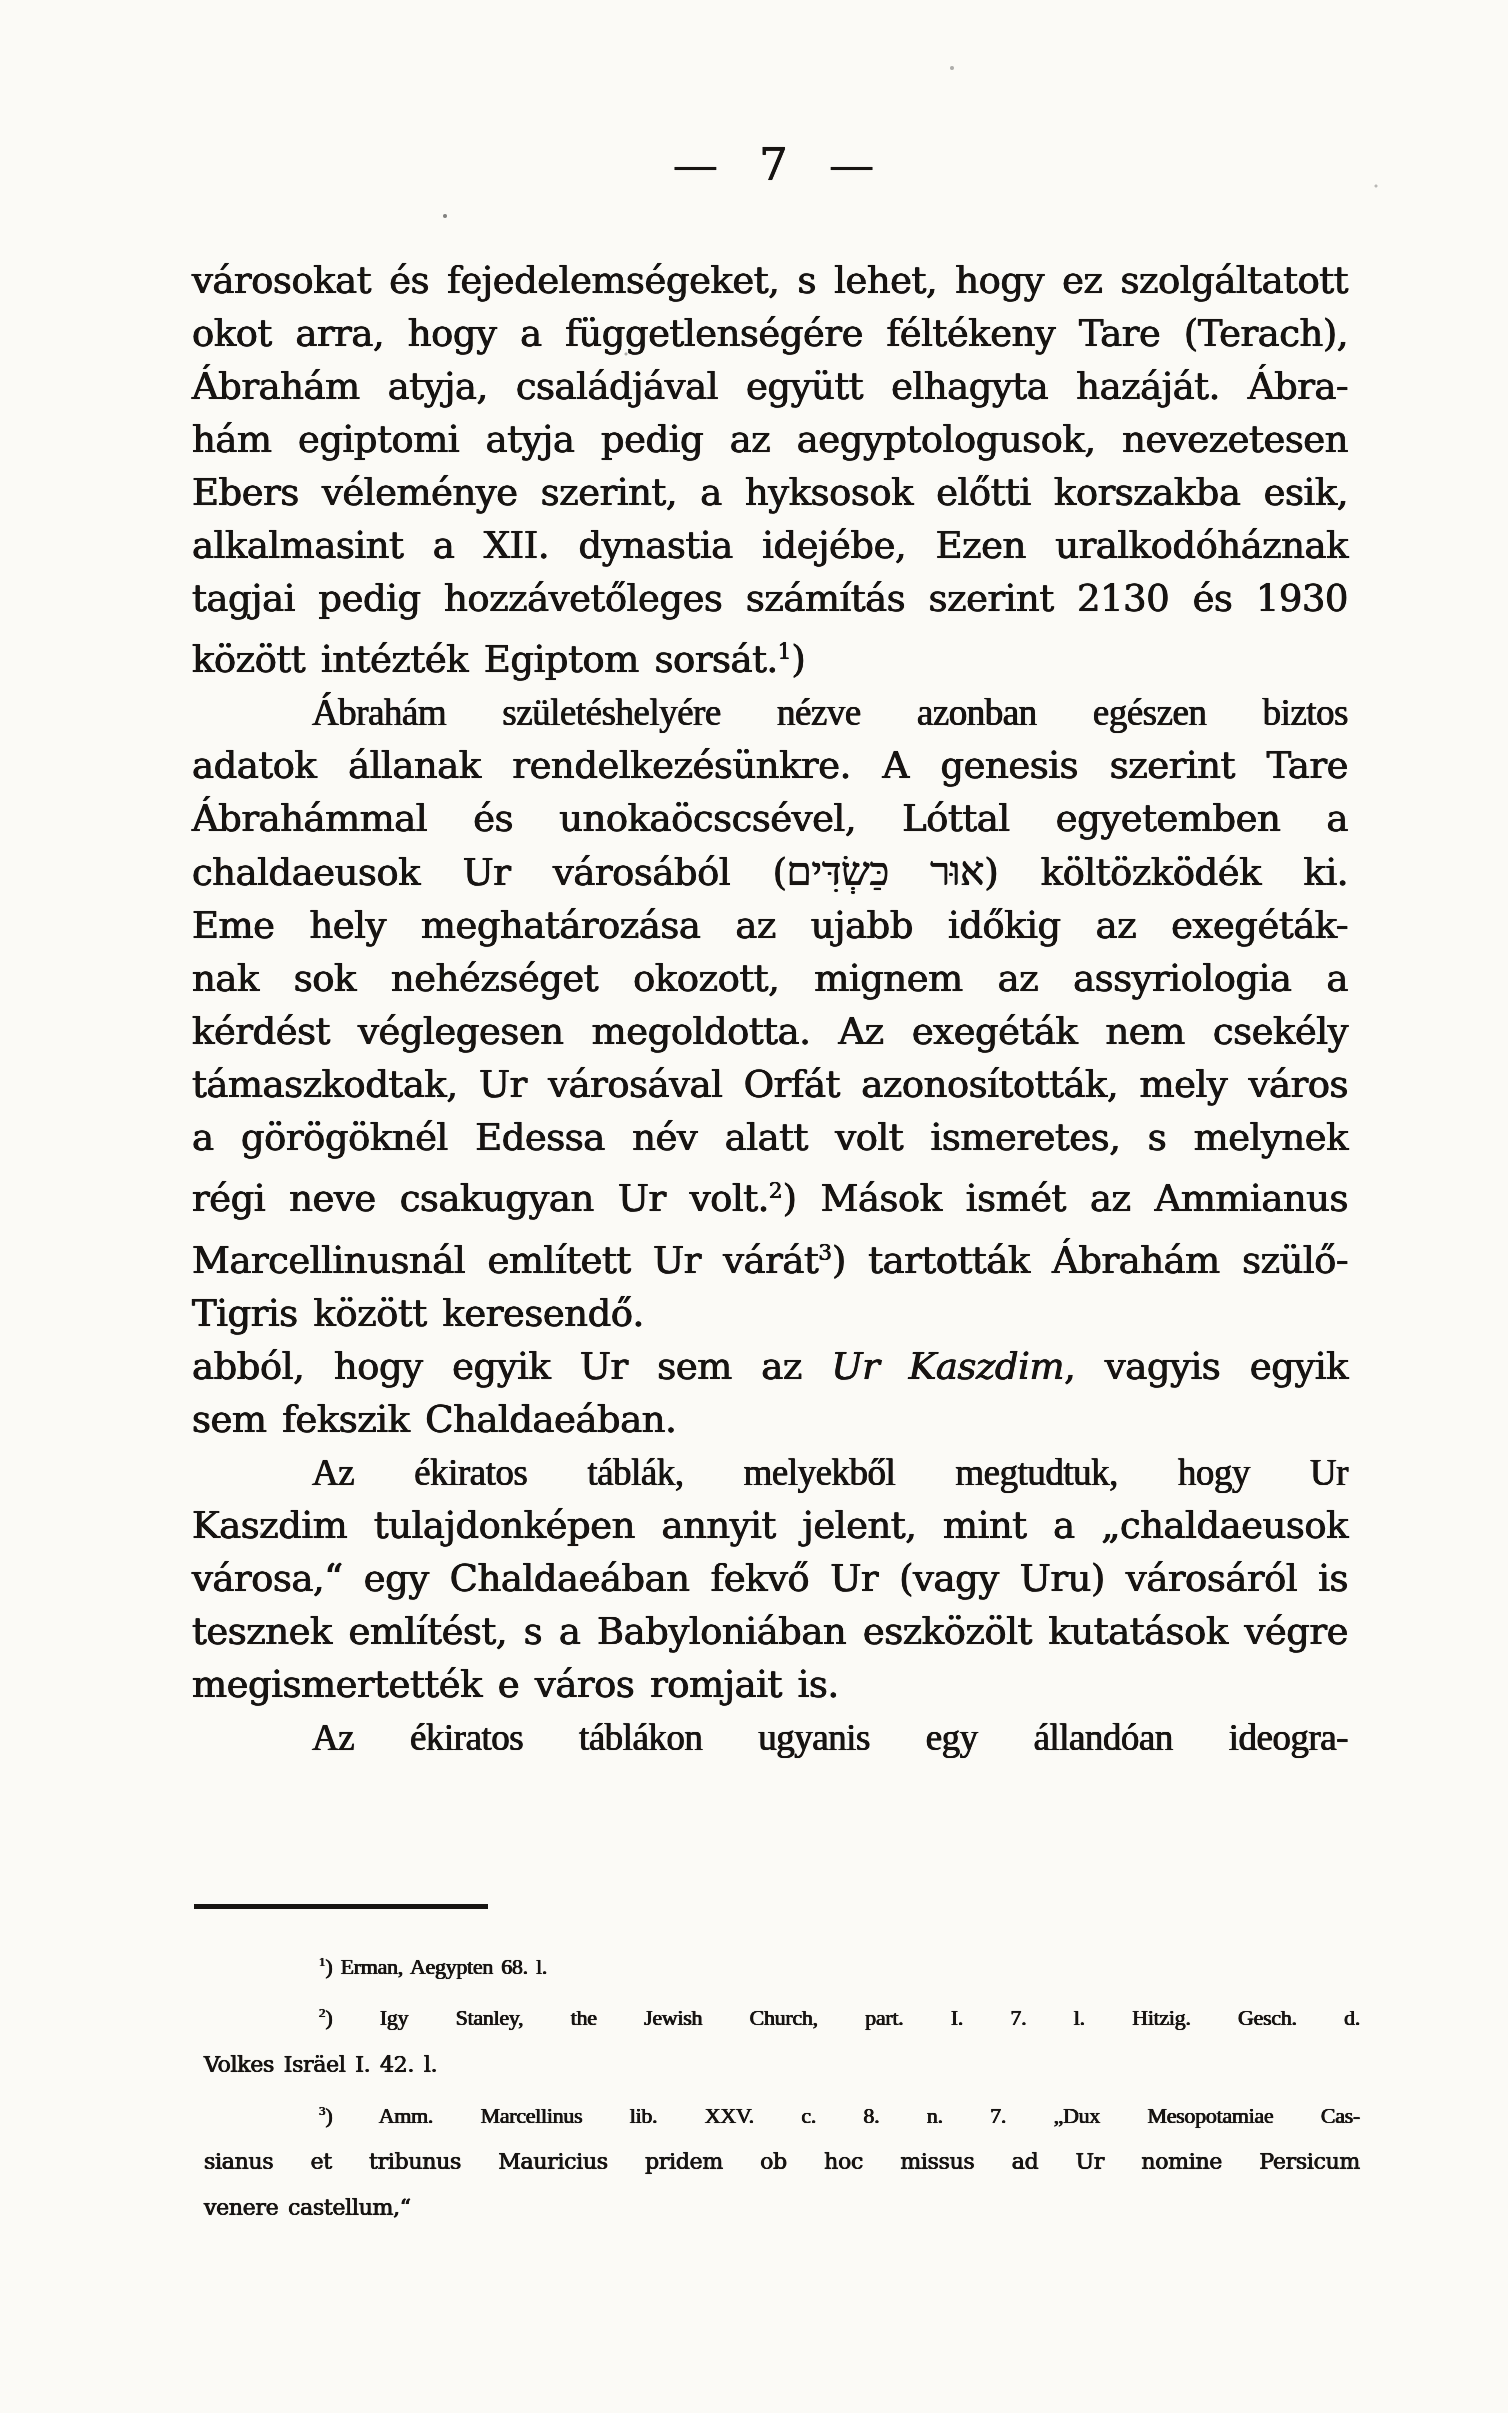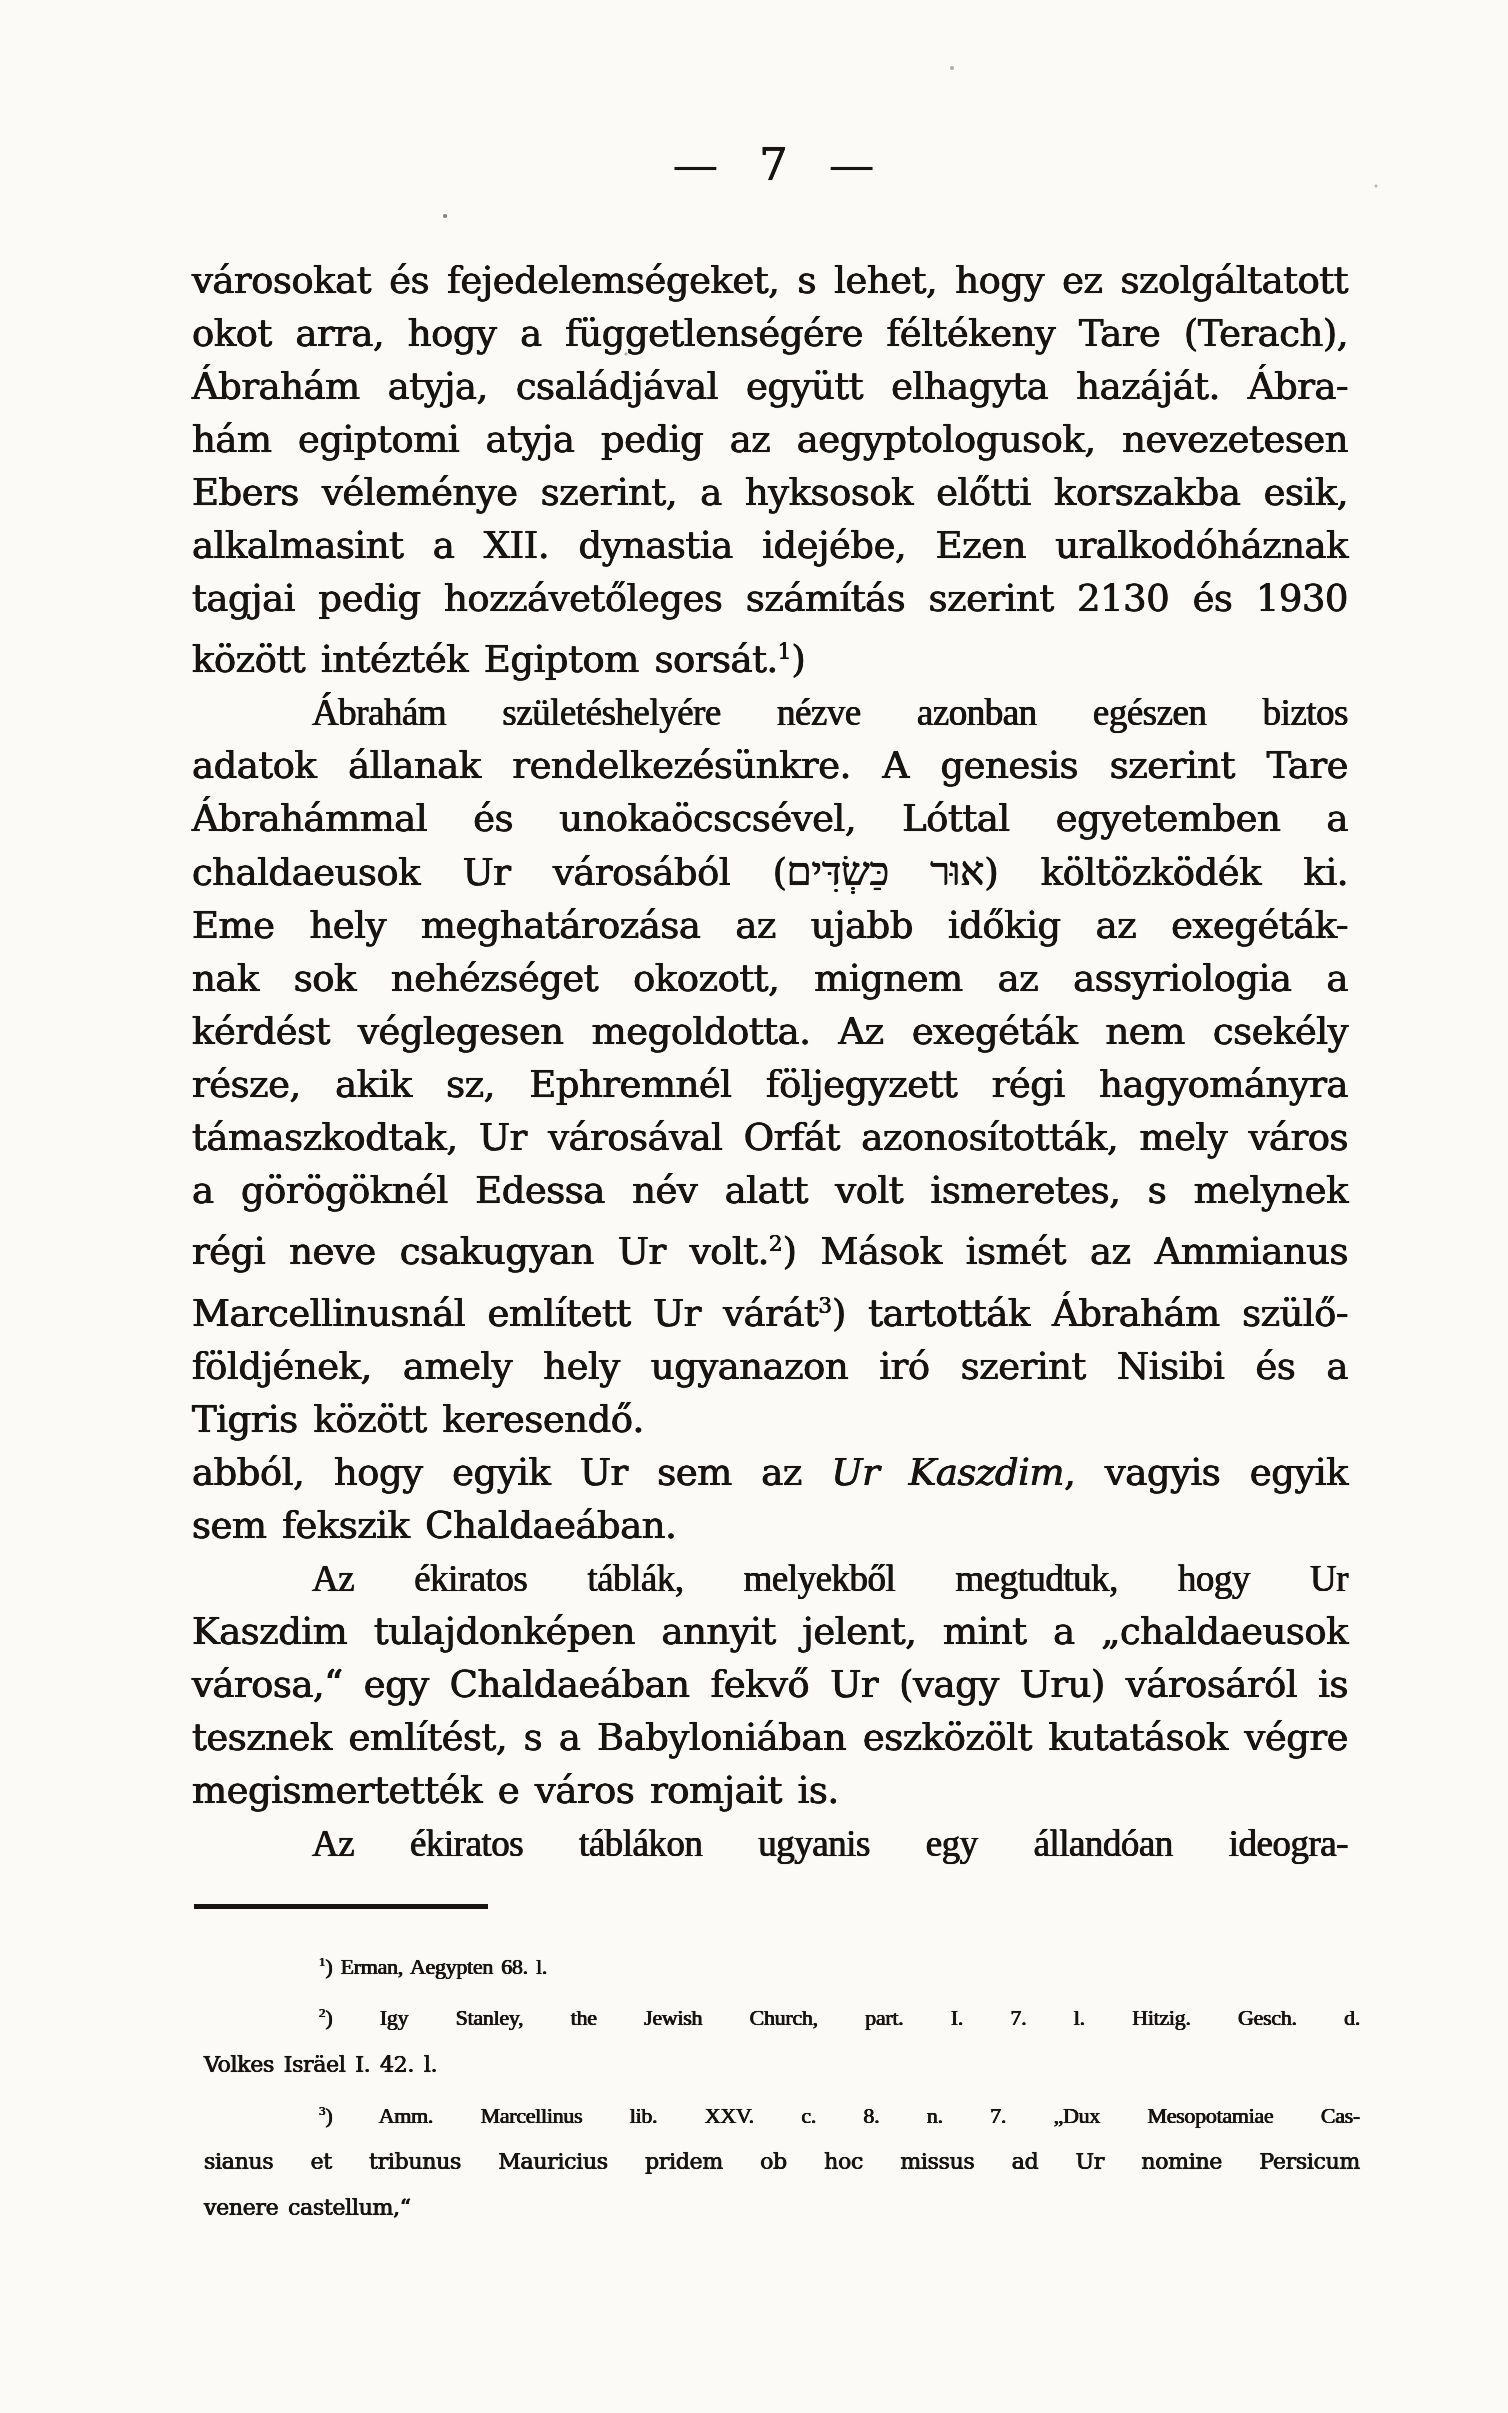--- a/index.html
+++ b/index.html
@@ -63,26 +63,24 @@
       <div class="line"><span>alkalmasint a XII. dynastia idejébe, Ezen uralkodóháznak</span></div>
       <div class="line"><span>tagjai pedig hozzávetőleges számítás szerint 2130 és 1930</span></div>
       <div class="line end"><span>között intézték Egiptom sorsát.</span><span class="sup">1</span><span>)</span></div>
       <div class="line ind"><span>Ábrahám születéshelyére nézve azonban egészen biztos</span></div>
       <div class="line"><span>adatok állanak rendelkezésünkre. A genesis szerint Tare</span></div>
       <div class="line"><span>Ábrahámmal és unokaöcscsével, Lóttal egyetemben a</span></div>
       <div class="line"><span>chaldaeusok Ur városából (</span><span class="heb">אוּר כַּשְׂדִּים</span><span>) költözködék ki.</span></div>
       <div class="line"><span>Eme hely meghatározása az ujabb időkig az exegéták-</span></div>
       <div class="line"><span>nak sok nehézséget okozott, mignem az assyriologia a</span></div>
       <div class="line"><span>kérdést véglegesen megoldotta. Az exegéták nem csekély</span></div>
-      <div class="line"><span>része, akik sz, Ephremnél följegyzett régi hagyományra</span></div>
       <div class="line"><span>támaszkodtak, Ur városával Orfát azonosították, mely város</span></div>
       <div class="line"><span>a görögöknél Edessa név alatt volt ismeretes, s melynek</span></div>
       <div class="line"><span>régi neve csakugyan Ur volt.</span><span class="sup">2</span><span>) Mások ismét az Ammianus</span></div>
       <div class="line"><span>Marcellinusnál említett Ur várát</span><span class="sup">3</span><span>) tartották Ábrahám szülő-</span></div>
-      <div class="line"><span>földjének, amely hely ugyanazon iró szerint Nisibi és a</span></div>
       <div class="line end"><span>Tigris között keresendő.</span></div>
       <div class="line"><span>abból, hogy egyik Ur sem az </span><span class="i">Ur Kaszdim</span><span>, vagyis egyik</span></div>
       <div class="line end"><span>sem fekszik Chaldaeában.</span></div>
       <div class="line ind"><span>Az ékiratos táblák, melyekből megtudtuk, hogy Ur</span></div>
       <div class="line"><span>Kaszdim tulajdonképen annyit jelent, mint a „chaldaeusok</span></div>
       <div class="line"><span>városa,“ egy Chaldaeában fekvő Ur (vagy Uru) városáról is</span></div>
       <div class="line"><span>tesznek említést, s a Babyloniában eszközölt kutatások végre</span></div>
       <div class="line end"><span>megismertették e város romjait is.</span></div>
       <div class="line ind"><span>Az ékiratos táblákon ugyanis egy állandóan ideogra-</span></div>
     </div>

